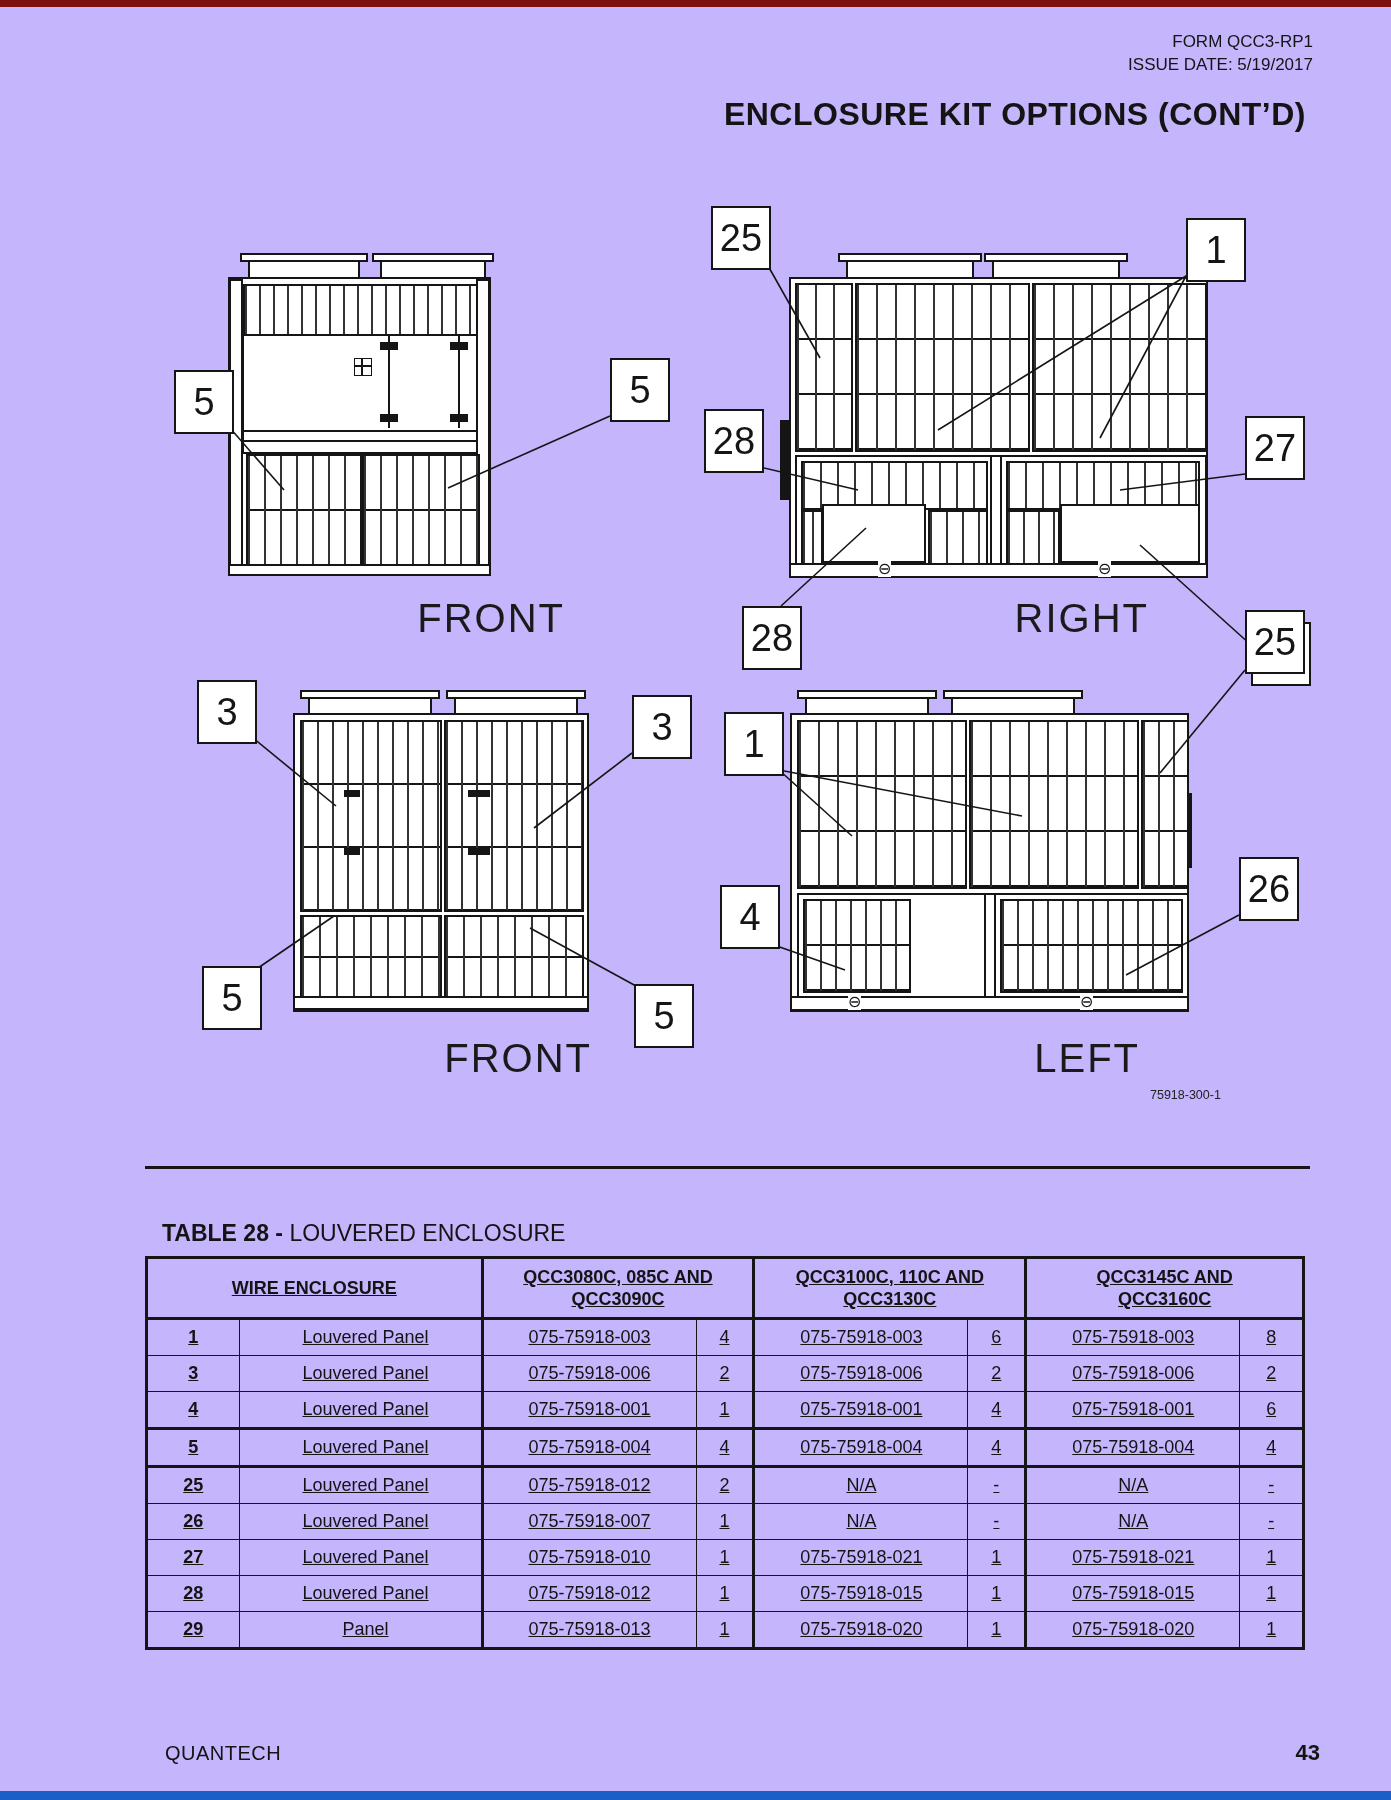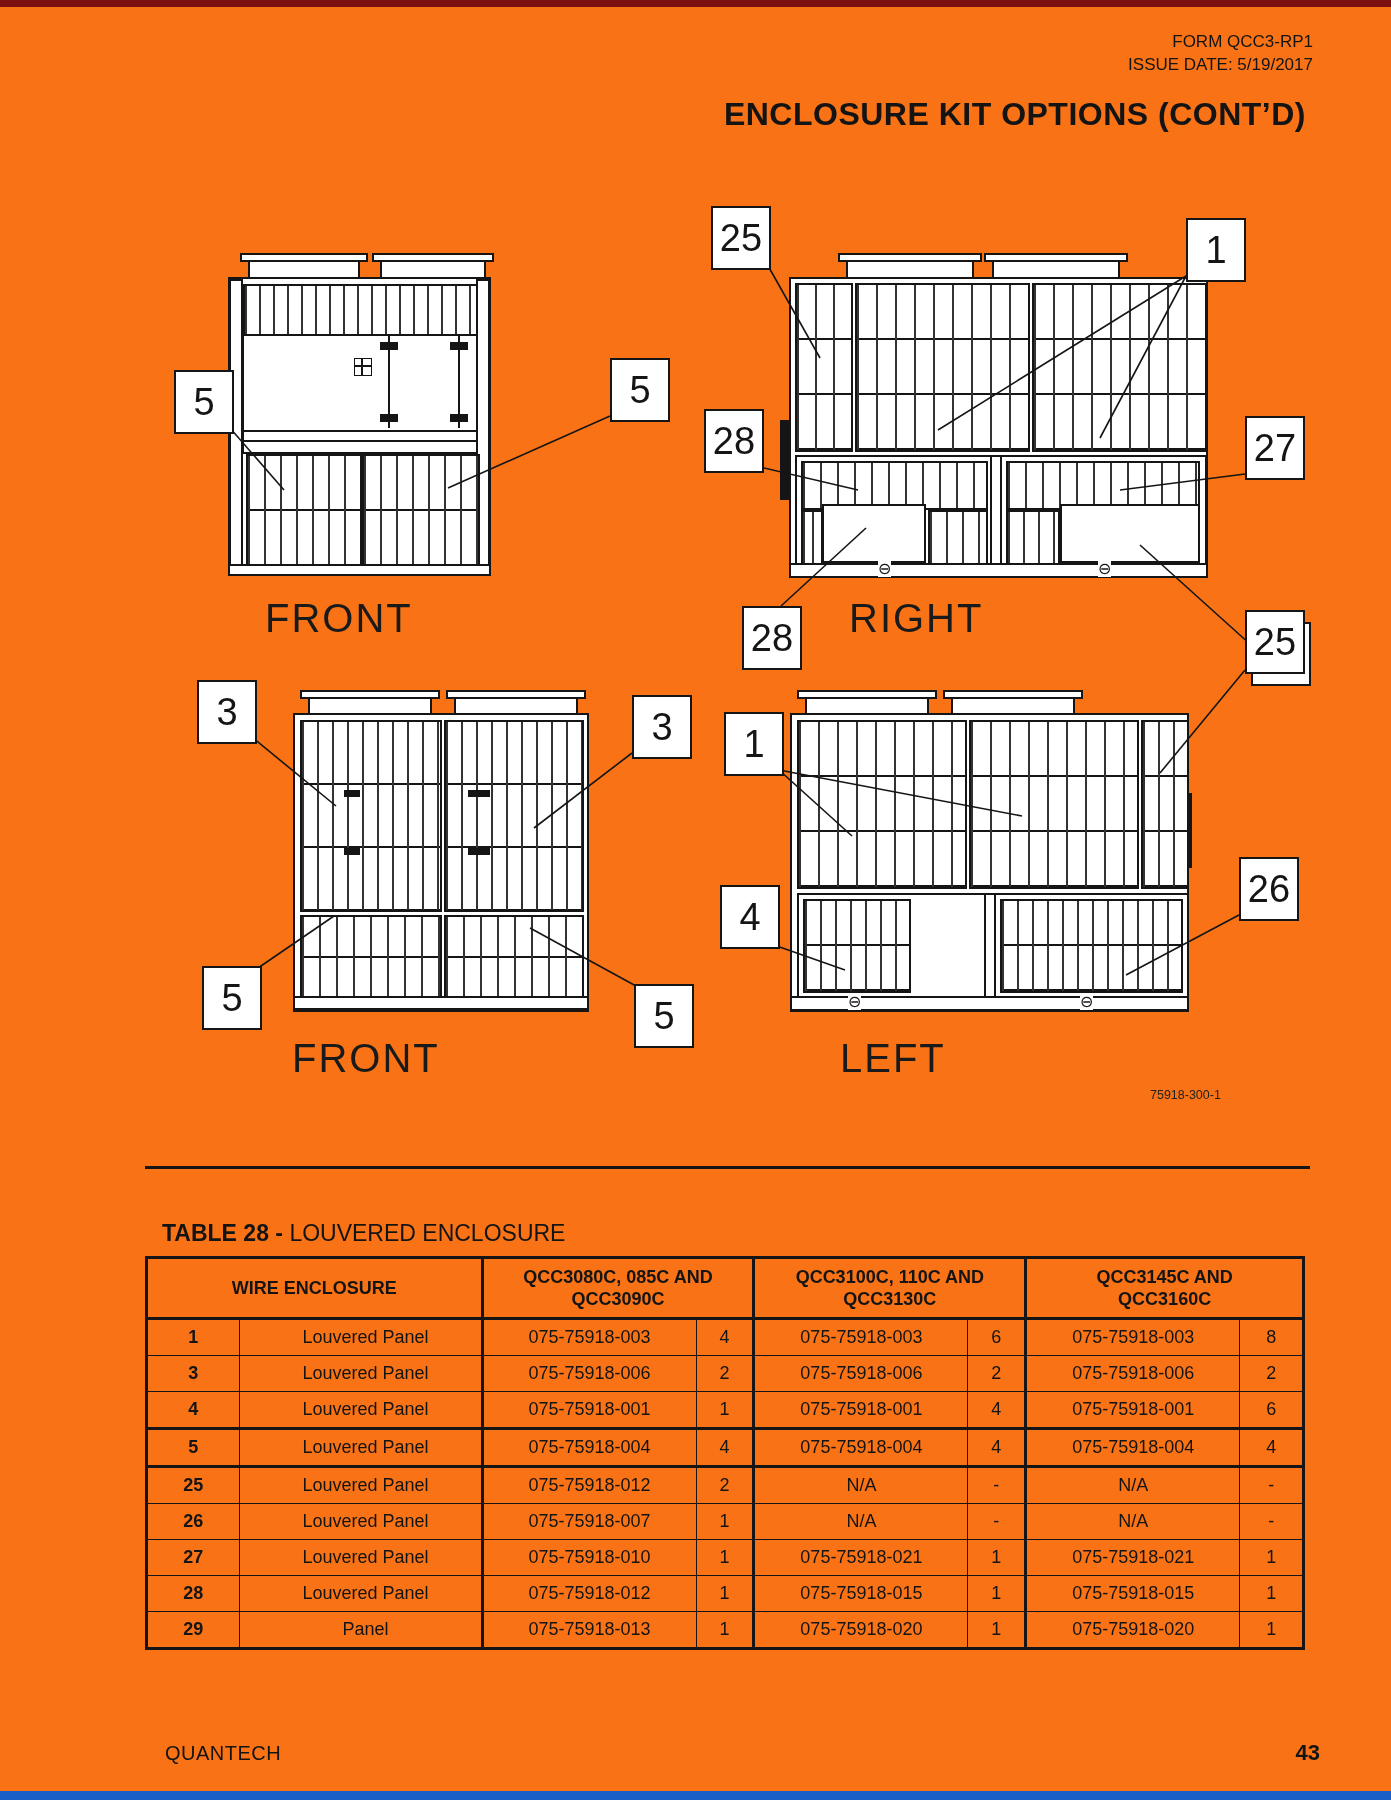--- a/index.html
+++ b/index.html
@@ -1,23 +1,23 @@
 <!DOCTYPE html>
 <html><head>
 <meta charset="utf-8">
 <style>
   html,body{margin:0;padding:0;background:#e8e8e8;}
-  .page{position:relative;width:1391px;height:1800px;background:#f97316;
+  .page{position:relative;width:1391px;height:1800px;background:#c4b5fd;
         font-family:"Liberation Sans",sans-serif;color:#141414;overflow:hidden;margin:0 auto;}
   .edge{position:absolute;left:0;width:100%;}
   
   .hdr{position:absolute;top:30px;right:78px;text-align:right;font-size:17px;line-height:23px;}
   .doc-title{position:absolute;top:96px;left:141px;width:1165px;text-align:right;
              font-size:32px;font-weight:bold;letter-spacing:.5px;}
-  .vtitle{position:absolute;font-size:40px;letter-spacing:2px;width:300px;text-align:left;color:#1a1a1a;}
+  .vtitle{position:absolute;font-size:40px;letter-spacing:2px;width:300px;text-align:right;color:#1a1a1a;}
   .dwgnum{position:absolute;left:1150px;top:1088px;width:160px;font-size:12.5px;color:#222;}
   
   .frame{position:absolute;border:2.5px solid #151515;background:#fff;}
   .rail{position:absolute;border:2px solid #151515;background:#fff;}
   .bar{position:absolute;background:#151515;}
   .blankp{position:absolute;border:2px solid #151515;background:#fff;z-index:3;}
   .lv{position:absolute;background-color:#fff;border:2px solid #151515;
       background-image:
         repeating-linear-gradient(90deg,#333 0 1.6px,transparent 1.6px var(--p,14px)),
         repeating-linear-gradient(180deg,transparent 0 calc(var(--r,60px) - 2.4px),#151515 calc(var(--r,60px) - 2.4px) var(--r,60px));}
@@ -29,21 +29,21 @@
   .emblem{position:absolute;width:16px;height:16px;border:1.5px solid #151515;background:
       linear-gradient(90deg,transparent 0 6px,#151515 6px 8px,transparent 8px),
       linear-gradient(180deg,transparent 0 6px,#151515 6px 8px,transparent 8px);}
   svg.leaders{position:absolute;left:0;top:0;z-index:5;pointer-events:none;}
   
   .figcap{position:absolute;left:162px;top:1132px;font-size:23px;}
   .figcap b{font-weight:bold;}
   .rule{position:absolute;left:145px;top:1166px;width:1165px;height:3px;background:#151515;}
   .tabcap{position:absolute;left:162px;top:1220px;font-size:23px;}
   
-  .tblwrap{position:absolute;left:145px;top:1256px;width:1160px;}
+  .tblwrap{position:absolute;left:145px;top:1256px;width:1160px;text-decoration:underline;}
   table.parts{border-collapse:collapse;width:100%;table-layout:fixed;border:3px solid #151515;}
   table.parts th,table.parts td{border:1.6px solid #151515;font-size:18px;overflow:hidden;}
   table.parts th{font-weight:bold;}
   tr.h1 th{height:54px;line-height:1.25;padding:2px 26px;border-bottom:3px solid #151515;}
   tr.h2 th{height:33px;border-bottom:3px solid #151515;}
   table.parts td{height:33px;text-align:center;}
   td.c-item{font-weight:bold;}
   td.c-desc{text-align:left;padding-left:12px;}
   .grp-l{border-left:3px solid #151515 !important;}
   tr.thick-top td{border-top:3px solid #151515;}

